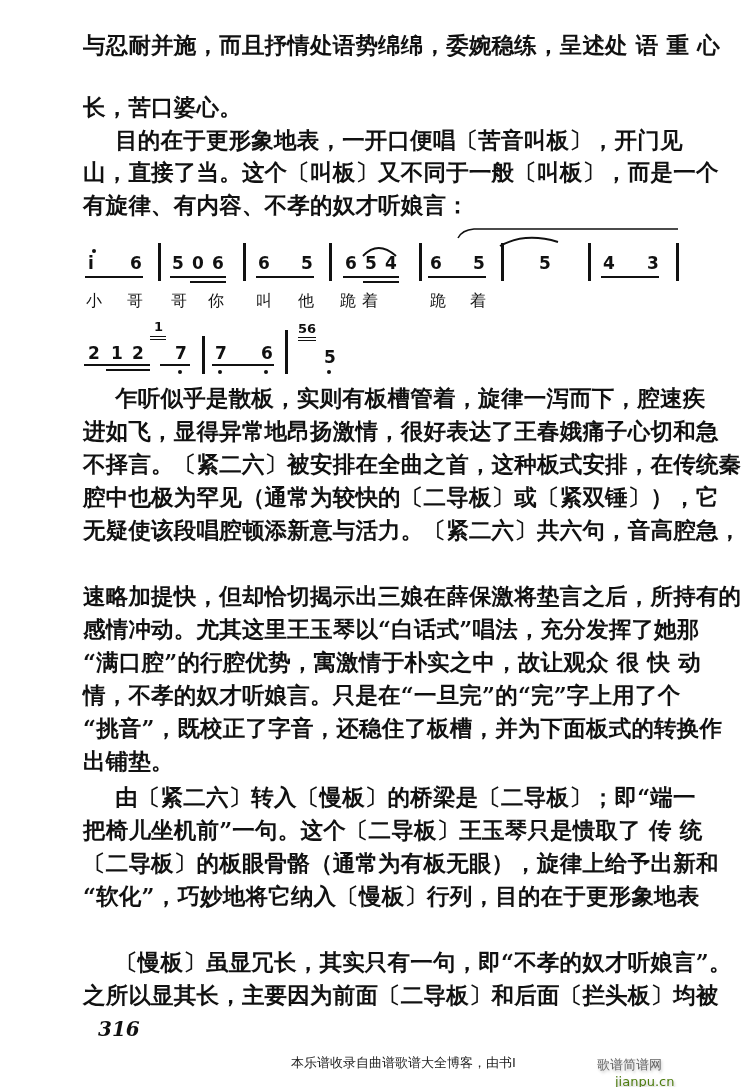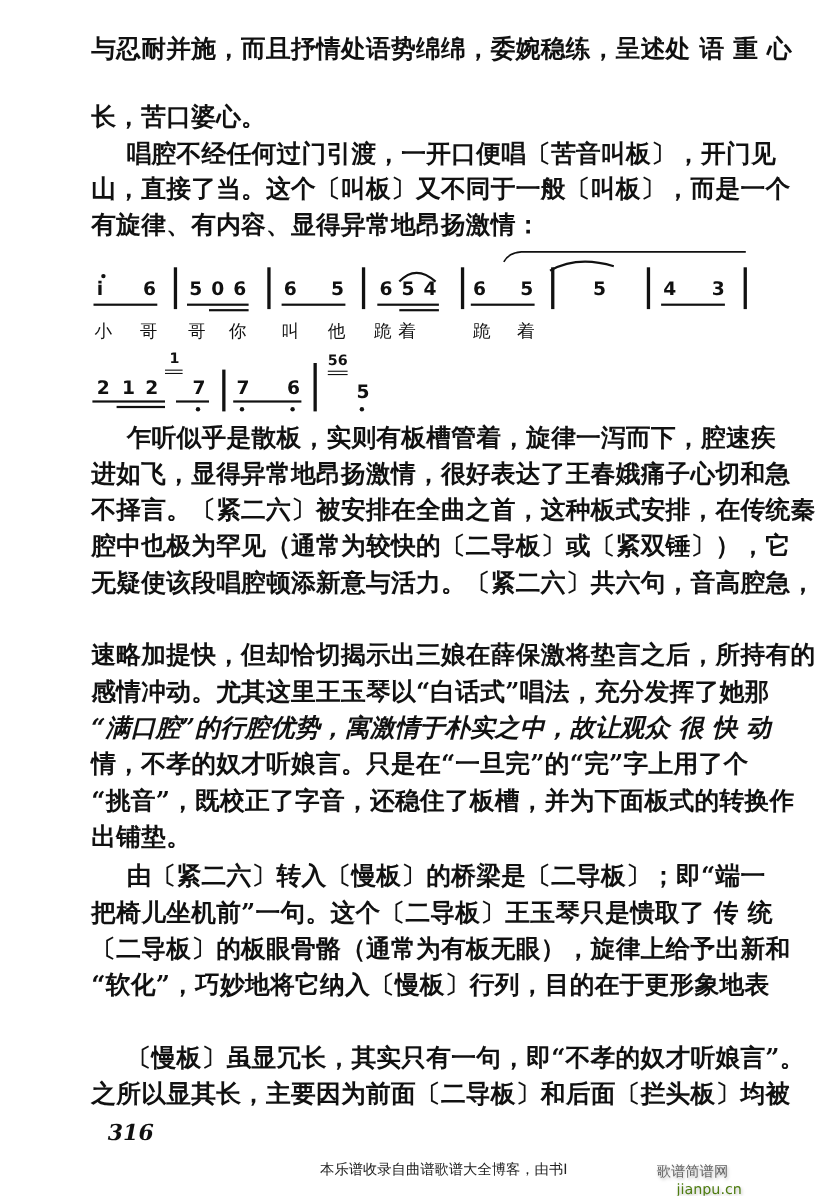--- a/index.html
+++ b/index.html
@@ -27,23 +27,23 @@
   .wm .dom { color:#4d7c0f; margin-left:18px; }
 </style>
 </head>
 <body>
 
 <div class="page">
 
   <div class="line" style="top:30px;">与忍耐并施，而且抒情处语势绵绵，委婉稳练，呈述处 语 重 心</div>
   <div class="line" style="top:92px;">长，苦口婆心。</div>
 
-  <div class="line" style="top:125px; white-space:pre;">    唱腔不经任何过门引渡，一开口便唱〔苦音叫板〕，开门见</div>
+  <div class="line" style="top:125px; white-space:pre;">    目的在于更形象地表，一开口便唱〔苦音叫板〕，开门见</div>
   <div class="line" style="top:157px;">山，直接了当。这个〔叫板〕又不同于一般〔叫板〕，而是一个</div>
-  <div class="line" style="top:190px;">有旋律、有内容、显得异常地昂扬激情：</div>
+  <div class="line" style="top:190px;">有旋律、有内容、不孝的奴才听娘言：</div>
 
   <div class="score">
 
     <span class="note" style="left:88px; top:254px;">i</span>
     <span class="dot" style="left:92px; top:249px;"></span>
     <span class="note" style="left:130px; top:254px;">6</span>
     <div class="uline" style="left:85px; top:276px; width:58px;"></div>
     <div class="bar" style="left:158px; top:243px; height:38px;"></div>
 
     <span class="note" style="left:172px; top:254px;">5</span>
@@ -124,21 +124,21 @@
     <span class="dot" style="left:327px; top:370px;"></span>
   </div>
 
   <div class="line" style="top:383px; white-space:pre;">    乍听似乎是散板，实则有板槽管着，旋律一泻而下，腔速疾</div>
   <div class="line" style="top:416px;">进如飞，显得异常地昂扬激情，很好表达了王春娥痛子心切和急</div>
   <div class="line" style="top:449px;">不择言。〔紧二六〕被安排在全曲之首，这种板式安排，在传统秦</div>
   <div class="line" style="top:482px;">腔中也极为罕见（通常为较快的〔二导板〕或〔紧双锤〕），它</div>
   <div class="line" style="top:515px;">无疑使该段唱腔顿添新意与活力。〔紧二六〕共六句，音高腔急，</div>
   <div class="line" style="top:581px;">速略加提快，但却恰切揭示出三娘在薛保激将垫言之后，所持有的</div>
   <div class="line" style="top:614px;">感情冲动。尤其这里王玉琴以“白话式”唱法，充分发挥了她那</div>
-  <div class="line" style="top:647px;font-style:italic;">“满口腔”的行腔优势，寓激情于朴实之中，故让观众 很 快 动</div>
+  <div class="line" style="top:647px;">“满口腔”的行腔优势，寓激情于朴实之中，故让观众 很 快 动</div>
   <div class="line" style="top:680px;">情，不孝的奴才听娘言。只是在“一旦完”的“完”字上用了个</div>
   <div class="line" style="top:713px;">“挑音”，既校正了字音，还稳住了板槽，并为下面板式的转换作</div>
   <div class="line" style="top:746px;">出铺垫。</div>
 
   <div class="line" style="top:782px; white-space:pre;">    由〔紧二六〕转入〔慢板〕的桥梁是〔二导板〕；即“端一</div>
   <div class="line" style="top:815px;">把椅儿坐机前”一句。这个〔二导板〕王玉琴只是愦取了 传 统</div>
   <div class="line" style="top:848px;">〔二导板〕的板眼骨骼（通常为有板无眼），旋律上给予出新和</div>
   <div class="line" style="top:881px;">“软化”，巧妙地将它纳入〔慢板〕行列，目的在于更形象地表</div>
 
   <div class="line" style="top:947px; white-space:pre;">    〔慢板〕虽显冗长，其实只有一句，即“不孝的奴才听娘言”。</div>

